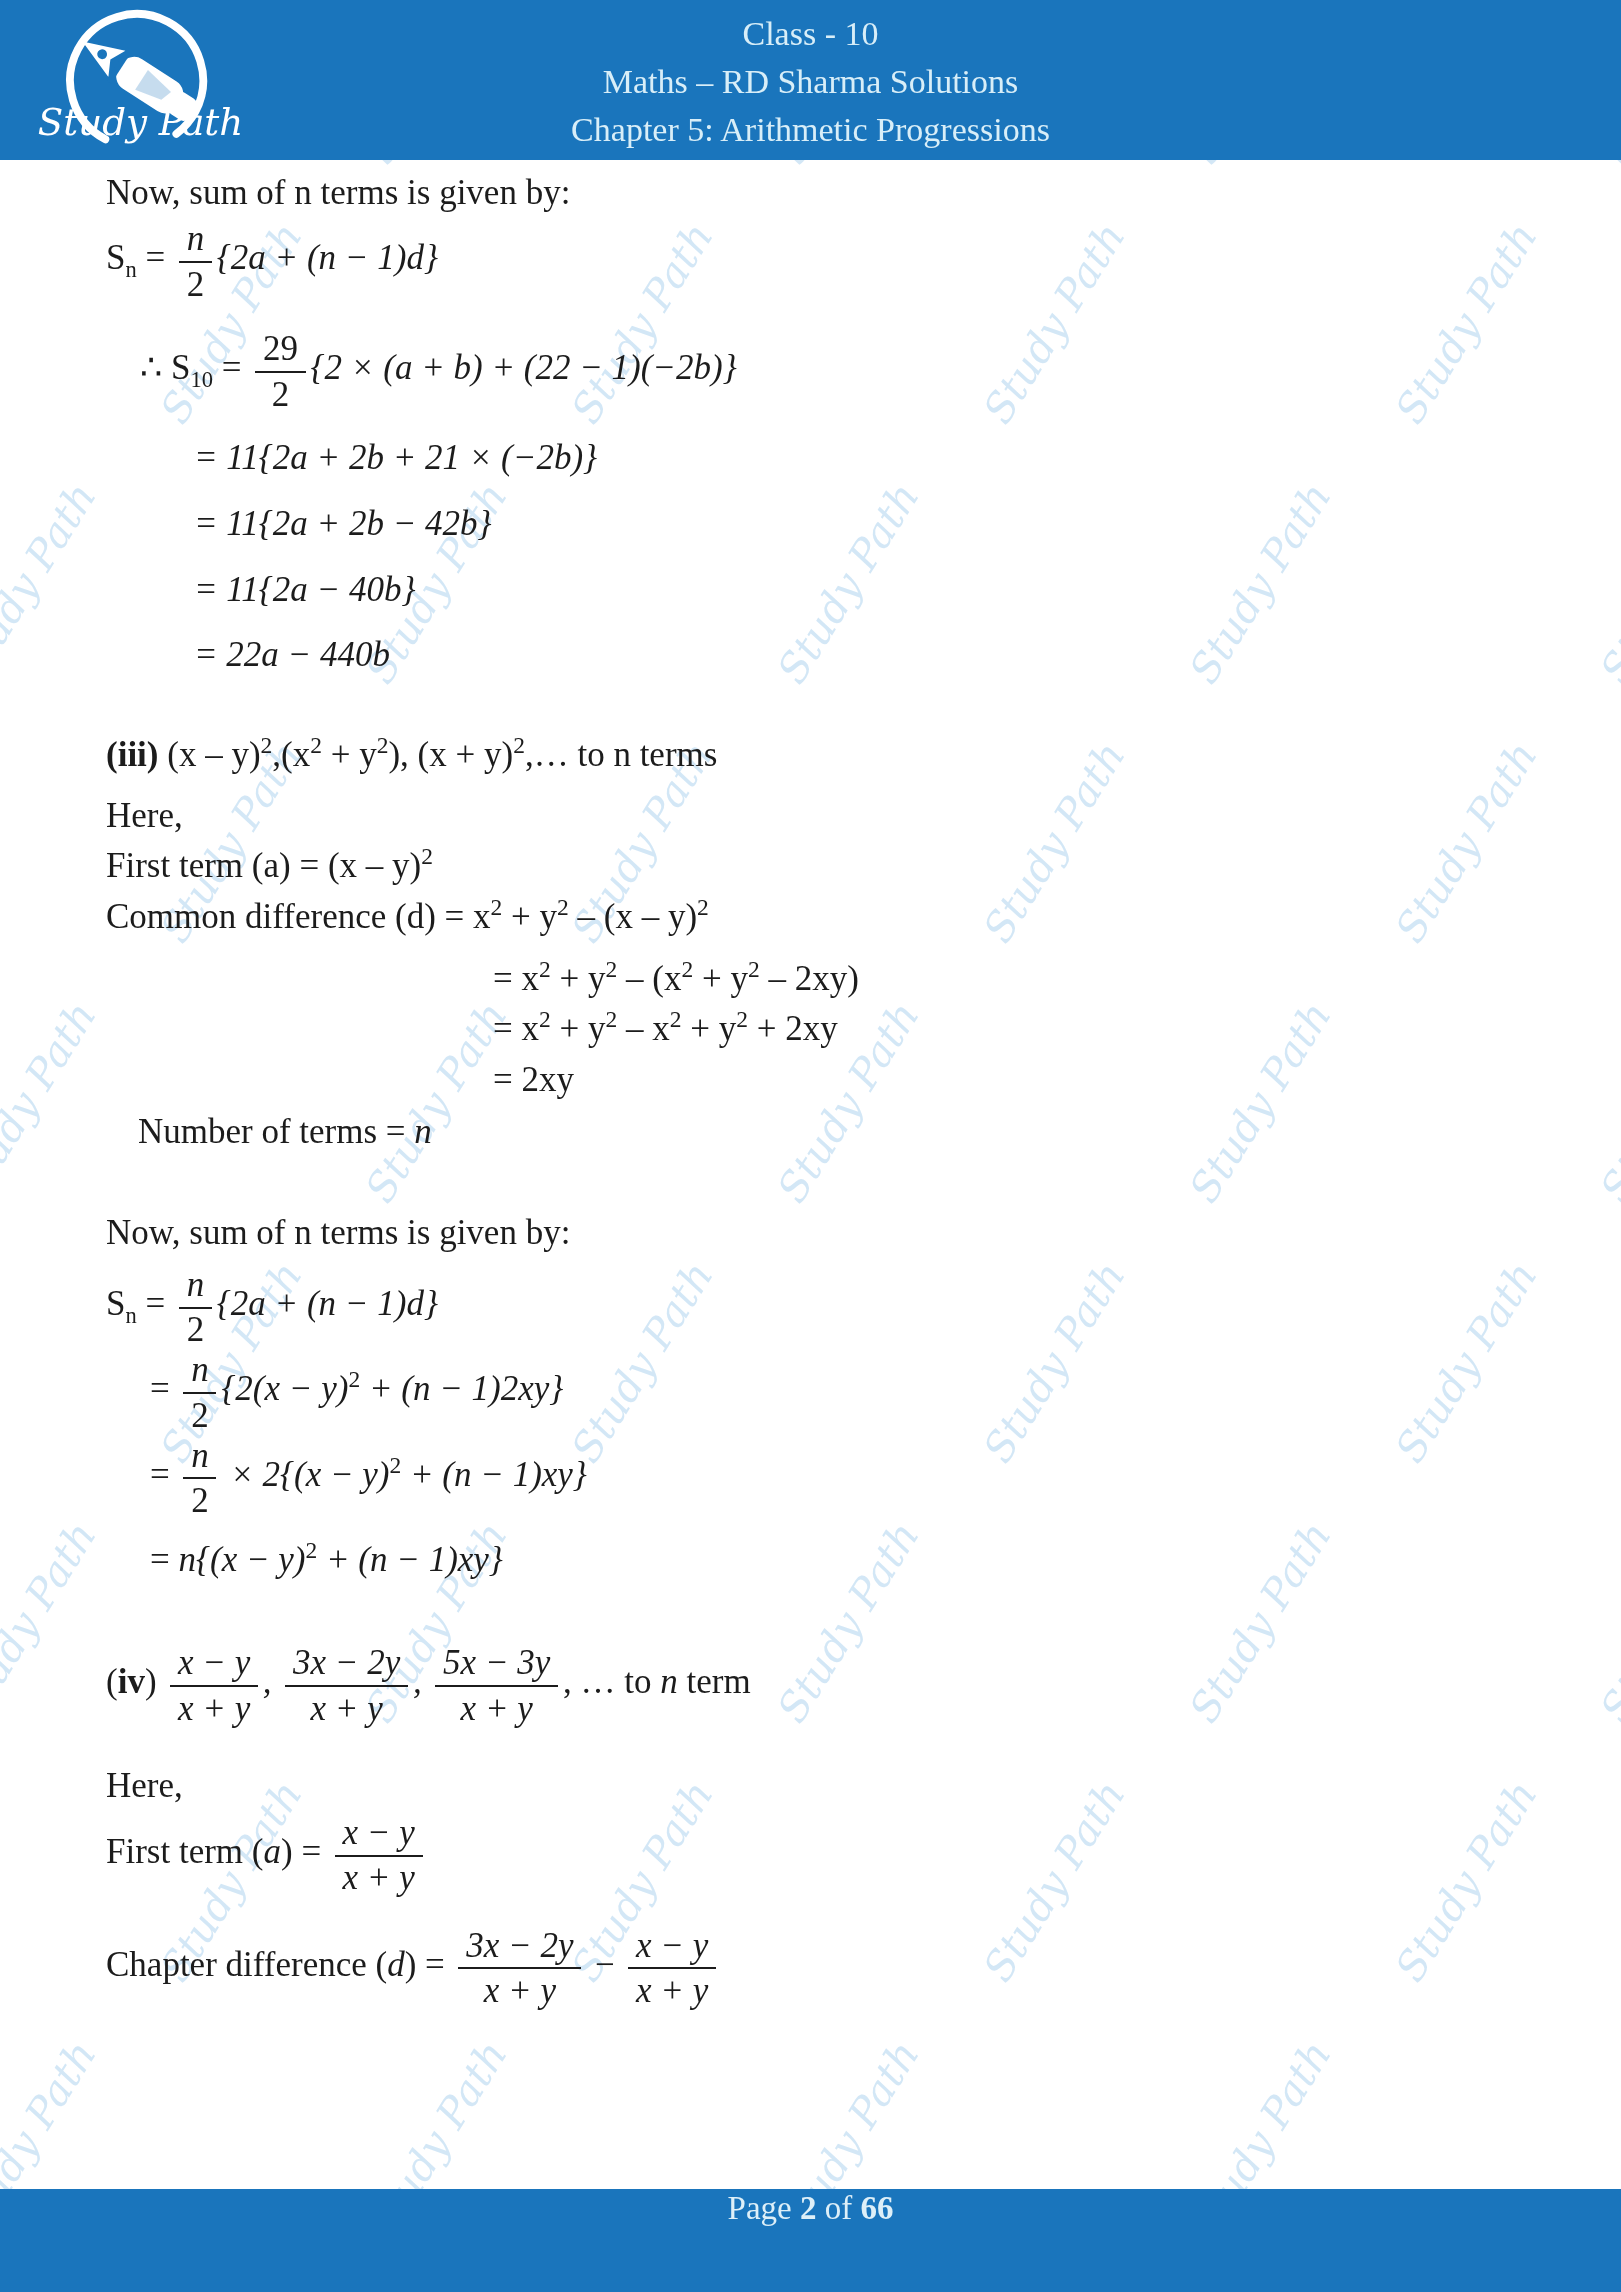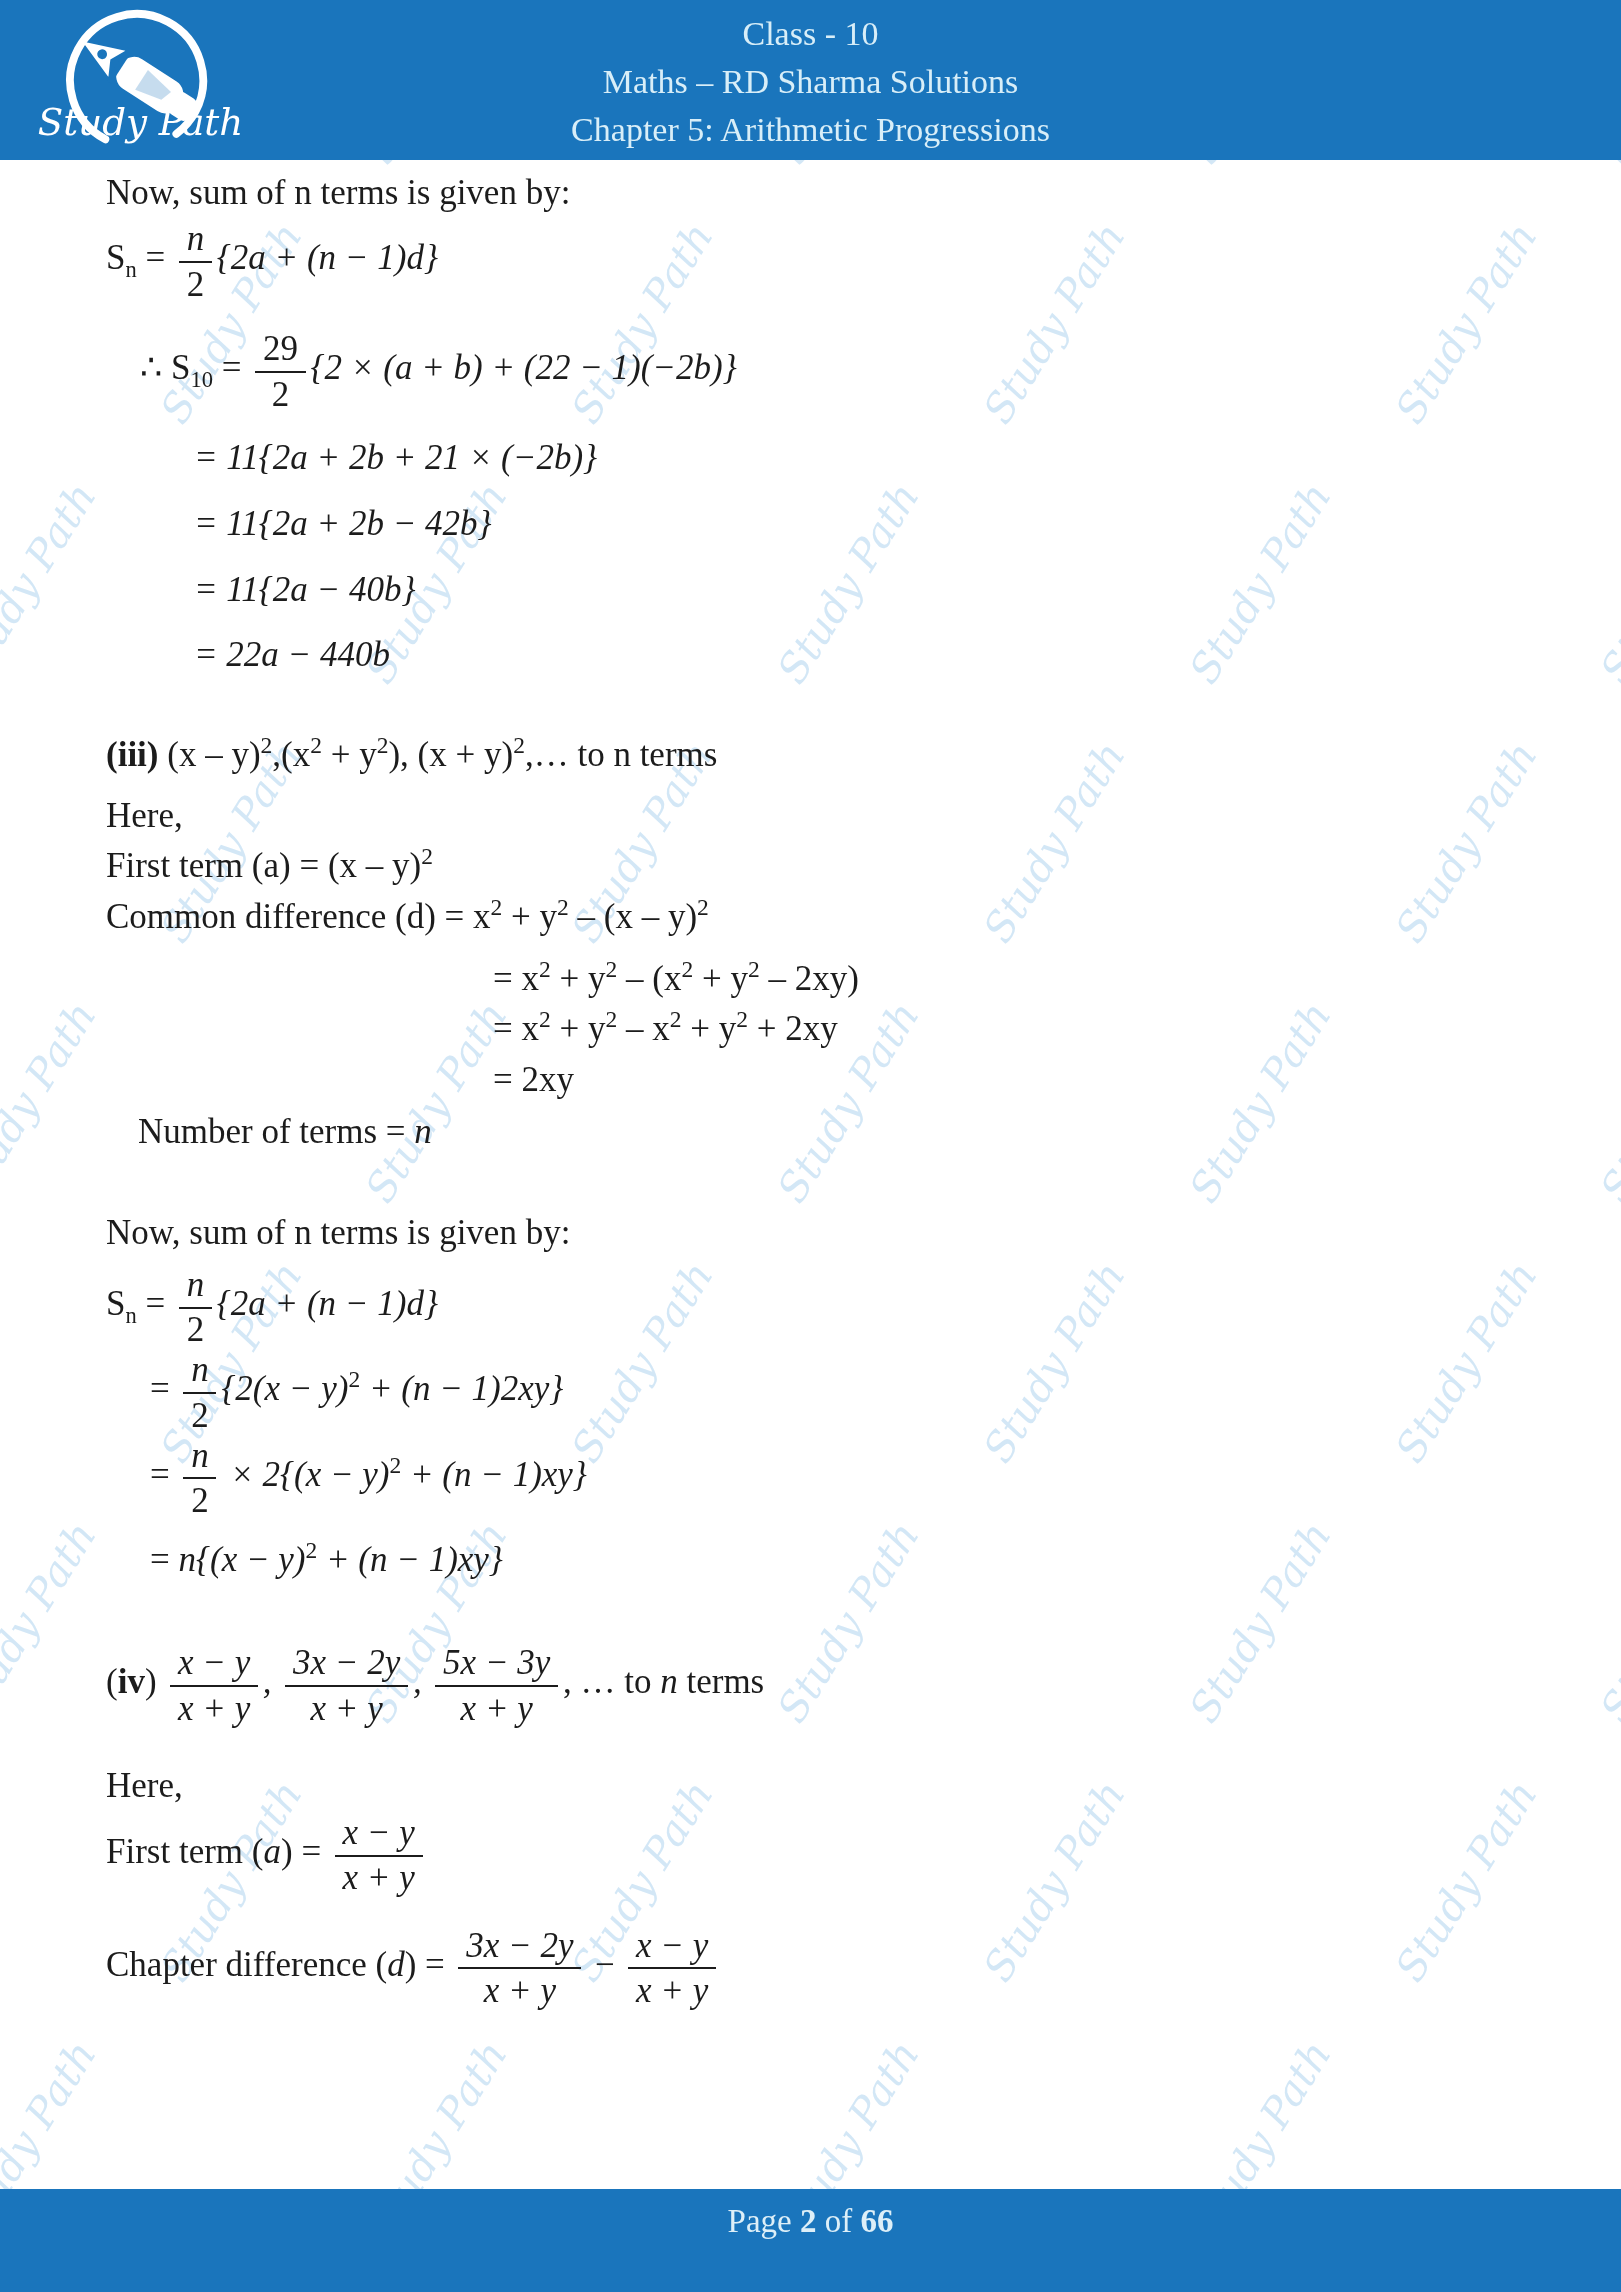--- a/index.html
+++ b/index.html
@@ -10,21 +10,21 @@
   }
   
   .band { position:absolute; left:0; right:0; background:#1a75bc; z-index:3; }
   .band.header { top:0; height:160px; }
   .band.footer { top:2189px; height:104px; text-align:center; }
   .header-titles {
     position:absolute; left:0; right:0; top:9.8px; text-align:center;
     color:#d8eef8; font-size:34px; line-height:1.42;
   }
   .logo { position:absolute; left:27.4px; top:5.9px; width:230px; height:152px; }
-  .footer-text { display:inline-block; margin-top:14px; color:#ddeff8; font-size:33px; }
+  .footer-text { display:inline-block; margin-top:1px; color:#ddeff8; font-size:33px; }
   .footer-text .bd { font-weight:bold; }
   
   .wm-layer { position:absolute; inset:0; z-index:1; pointer-events:none; }
   .wm {
     position:absolute; white-space:nowrap;
     font-family:"DejaVu Serif", serif; font-style:italic;
     font-size:41px; color:#7db8e4; opacity:0.33;
     transform:rotate(-58deg);
   }
   
@@ -154,21 +154,21 @@
       <div class="line" style="margin-top: 14.7px; padding-left: 44px;"><span class="rm">= </span><span class="it">n{(x − y)</span><span class="sup">2</span><span class="it"> + (n − 1)xy}</span></div>
       <div class="line" style="margin-top: 57px;"><span class="rm">(</span><span class="bd">iv</span><span class="rm">) </span><span class="frac">
           <span class="num"><span class="it">x − y</span></span>
           <span class="den"><span class="it">x + y</span></span>
         </span><span class="it">, </span><span class="frac">
           <span class="num"><span class="it">3x − 2y</span></span>
           <span class="den"><span class="it">x + y</span></span>
         </span><span class="it">, </span><span class="frac">
           <span class="num"><span class="it">5x − 3y</span></span>
           <span class="den"><span class="it">x + y</span></span>
-        </span><span class="rm">, … to </span><span class="it">n</span><span class="rm"> terms</span></div>
+        </span><span class="rm">, … to </span><span class="it">n</span><span class="rm"> term</span></div>
       <div class="line" style="margin-top: 34px;"><span class="rm">Here,</span></div>
       <div class="line"><span class="rm">First term (</span><span class="it">a</span><span class="rm">) = </span><span class="frac">
           <span class="num"><span class="it">x − y</span></span>
           <span class="den"><span class="it">x + y</span></span>
         </span></div>
       <div class="line" style="margin-top: 27.4px;"><span class="rm">Chapter difference (</span><span class="it">d</span><span class="rm">) = </span><span class="frac">
           <span class="num"><span class="it">3x − 2y</span></span>
           <span class="den"><span class="it">x + y</span></span>
         </span><span class="rm"> − </span><span class="frac">
           <span class="num"><span class="it">x − y</span></span>

